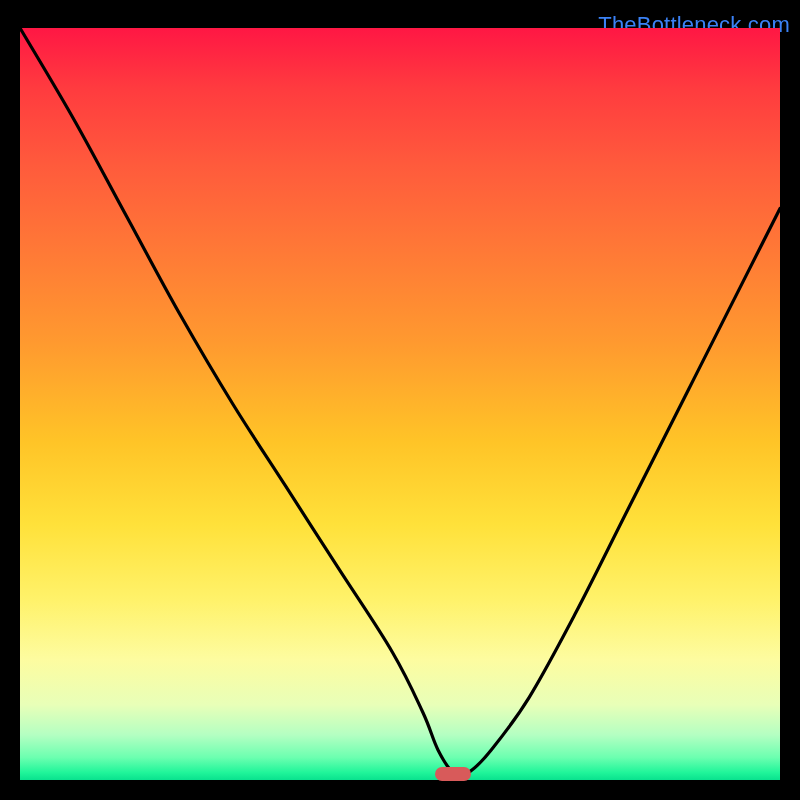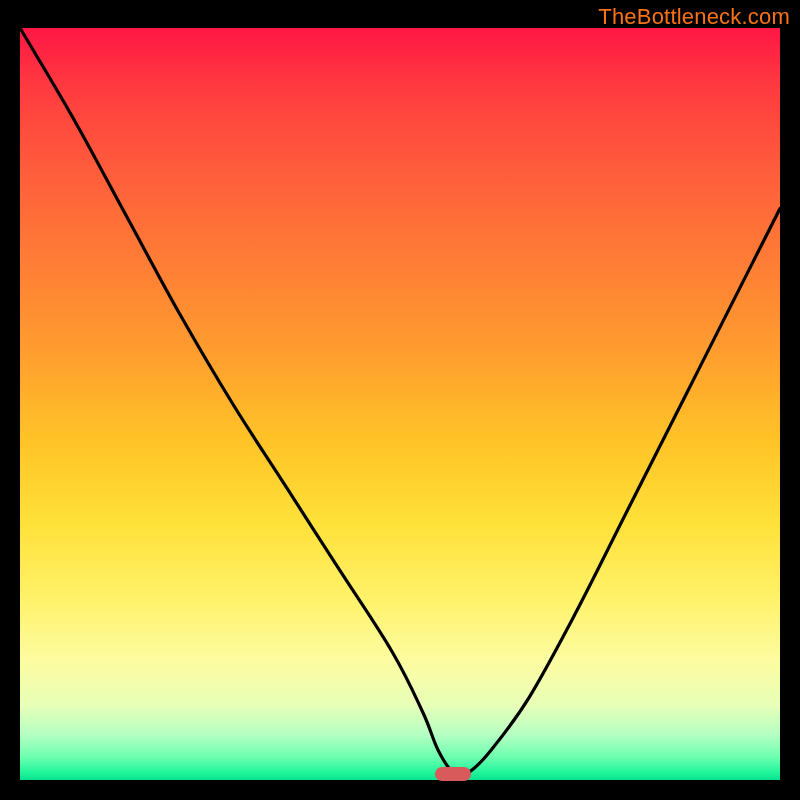--- a/index.html
+++ b/index.html
@@ -12,23 +12,23 @@
     font-family: Arial, Helvetica, sans-serif;
   }
   .canvas {
     position: relative;
     width: 800px;
     height: 800px;
     background: #000;
   }
   .attribution {
     position: absolute;
-    top: 4px;
+    top: 12px;
     right: 10px;
-    color: #f97316;
+    color: #3b82f6;
     font-size: 22px;
     font-weight: 500;
     letter-spacing: 0.2px;
   }
   .plot-area {
     position: absolute;
     left: 20px;
     top: 28px;
     width: 760px;
     height: 752px;

